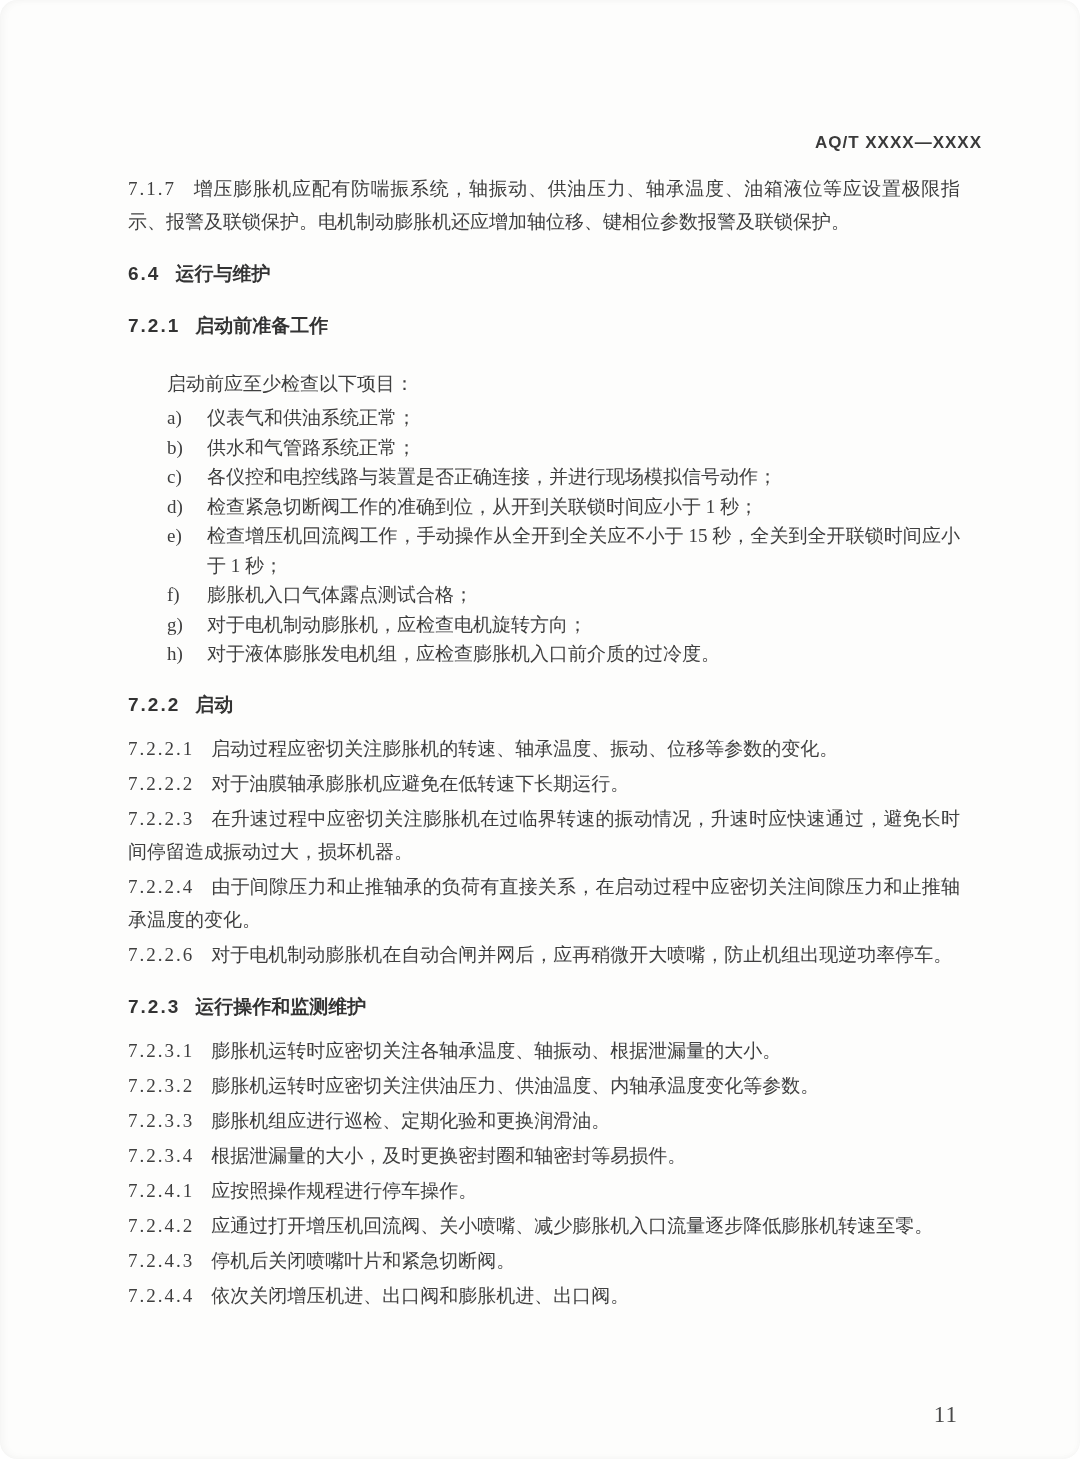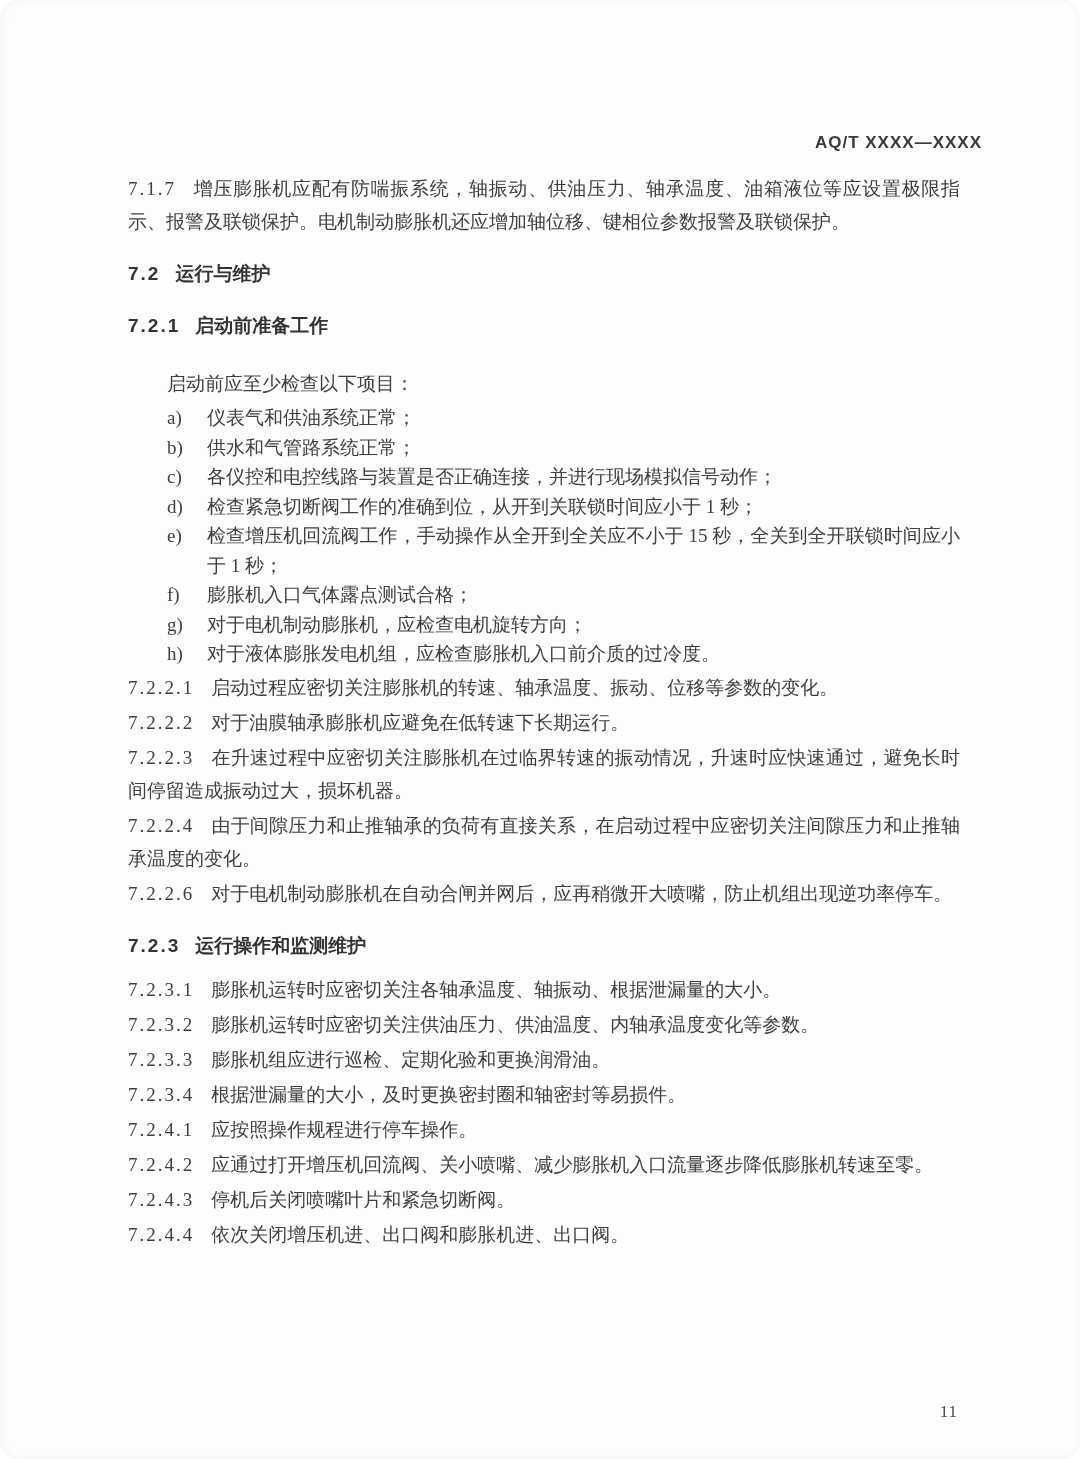--- a/index.html
+++ b/index.html
@@ -73,37 +73,37 @@
   .list-item .num {
     flex: 0 0 40px;
     letter-spacing: 0;
     margin-right: 0;
   }
   .list-item .txt { flex: 1 1 auto; }
   .footer {
     position: absolute;
     right: 122px;
     top: 1402px;
-    font-size: 17px;
+    font-size: 23px;
     color: #4a4a4a;
     letter-spacing: 1px;
   }
 </style>
 </head>
 <body>
 
 <div class="page">
   <div class="header">AQ/T XXXX—XXXX</div>
 
   <main class="content" id="content">
       <div class="block clause">
     <span class="num">7.1.7</span><span class="txt">增压膨胀机应配有防喘振系统，轴振动、供油压力、轴承温度、油箱液位等应设置极限指示、报警及联锁保护。电机制动膨胀机还应增加轴位移、键相位参数报警及联锁保护。</span>
   </div>
       <div class="block heading2">
-    <span class="num">7.2</span><span class="txt">运行与维护</span>
+    <span class="num">6.4</span><span class="txt">运行与维护</span>
   </div>
       <div class="block heading3">
     <span class="num">7.2.1</span><span class="txt">启动前准备工作</span>
   </div>
       <div class="block intro">
     <span class="txt">启动前应至少检查以下项目：</span>
   </div>
       <div class="block list-item">
     <span class="num">a)</span>
         <span class="txt">仪表气和供油系统正常；</span>
@@ -128,20 +128,23 @@
     <span class="num">f)</span>
         <span class="txt">膨胀机入口气体露点测试合格；</span>
   </div>
       <div class="block list-item">
     <span class="num">g)</span>
         <span class="txt">对于电机制动膨胀机，应检查电机旋转方向；</span>
   </div>
       <div class="block list-item">
     <span class="num">h)</span>
         <span class="txt">对于液体膨胀发电机组，应检查膨胀机入口前介质的过冷度。</span>
+  </div>
+      <div class="block heading3">
+    <span class="num">7.2.2</span><span class="txt">启动</span>
   </div>
       <div class="block clause">
     <span class="num">7.2.2.1</span><span class="txt">启动过程应密切关注膨胀机的转速、轴承温度、振动、位移等参数的变化。</span>
   </div>
       <div class="block clause">
     <span class="num">7.2.2.2</span><span class="txt">对于油膜轴承膨胀机应避免在低转速下长期运行。</span>
   </div>
       <div class="block clause">
     <span class="num">7.2.2.3</span><span class="txt">在升速过程中应密切关注膨胀机在过临界转速的振动情况，升速时应快速通过，避免长时间停留造成振动过大，损坏机器。</span>
   </div>

